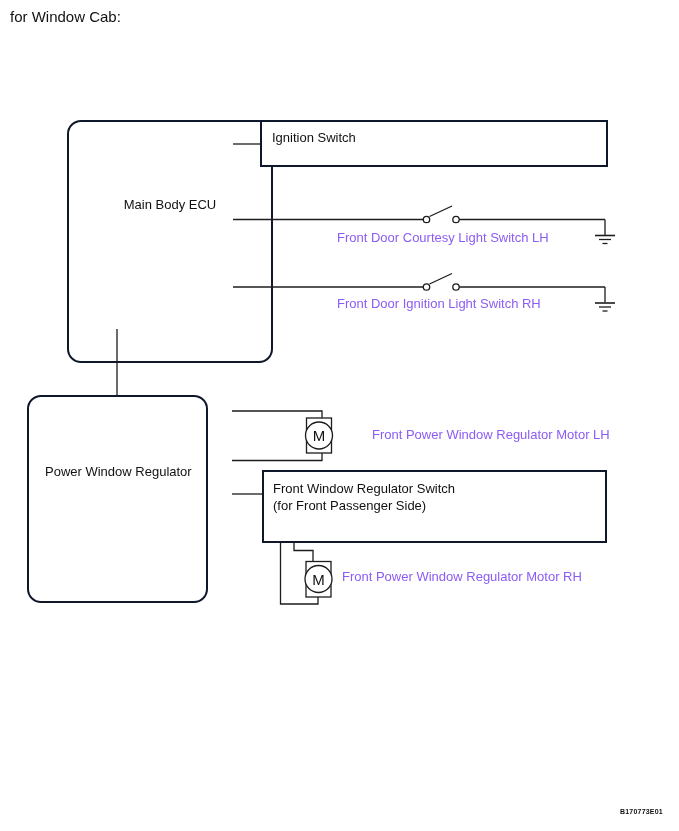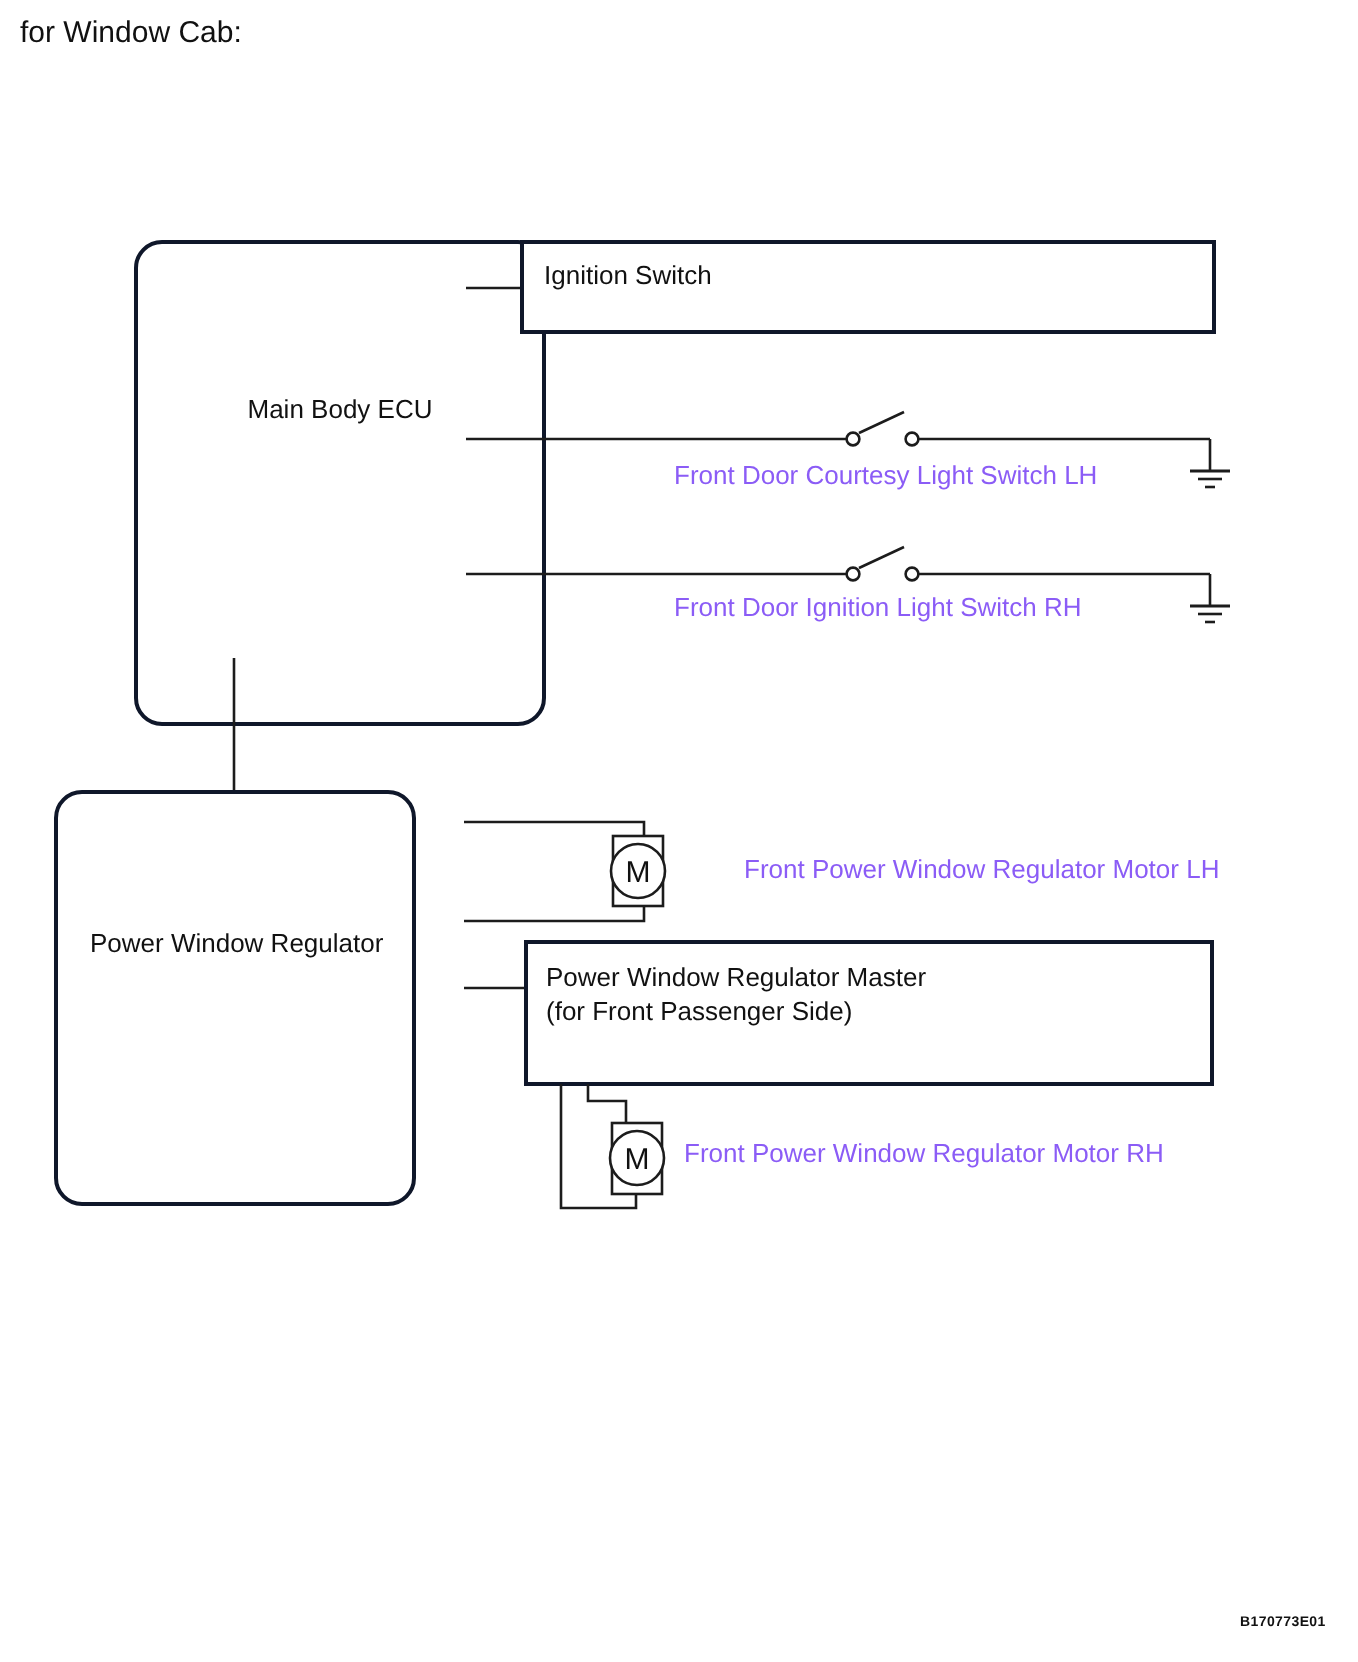--- a/index.html
+++ b/index.html
@@ -93,21 +93,21 @@
       <span style="display:block">Power Window Regulator</span>
     </span>
   </div>
 
   <div class="block" style="left:260px; top:120px; width:348px; height:47px;">
     <span class="block-label" style="left:10px; top:7px;">Ignition Switch</span>
   </div>
 
   <div class="block" style="left:262px; top:470px; width:345px; height:73px;">
     <span class="block-label" style="left:9px; top:8px; line-height:17px;">
-      <span style="display:block">Power Window Regulator Master</span>
+      <span style="display:block">Front Window Regulator Switch</span>
       <span style="display:block">(for Front Passenger Side)</span>
     </span>
   </div>
 
   <div class="float-label" style="left:337px; top:230px;">Front Door Courtesy Light Switch LH</div>
   <div class="float-label" style="left:337px; top:296px;">Front Door Ignition Light Switch RH</div>
   <div class="float-label" style="left:342px; top:427px;margin-left:30px;">Front Power Window Regulator Motor LH</div>
   <div class="float-label" style="left:342px; top:569px;">Front Power Window Regulator Motor RH</div>
 
   <div class="figure-code">B170773E01</div>

